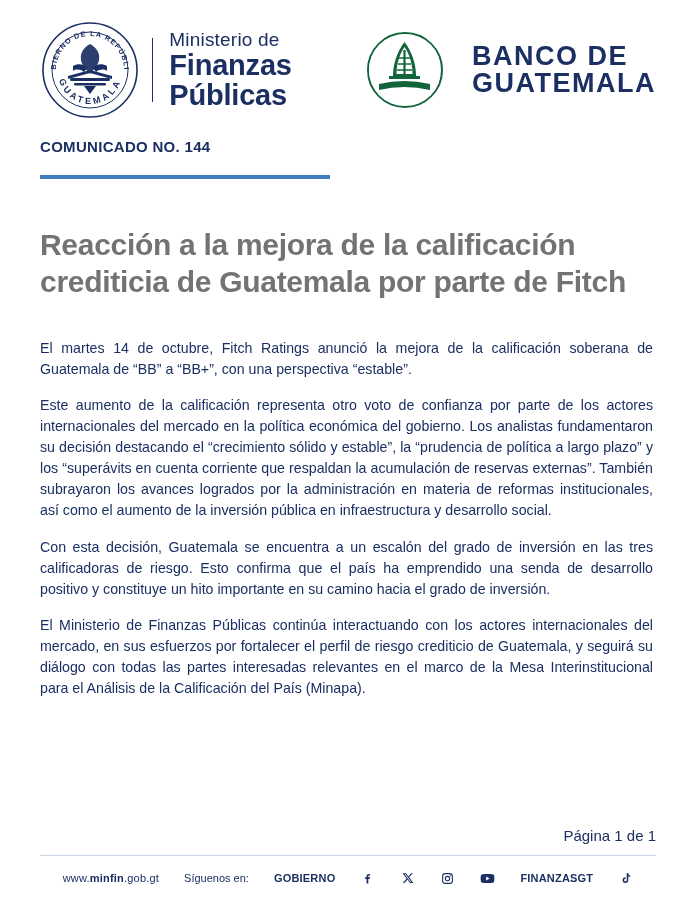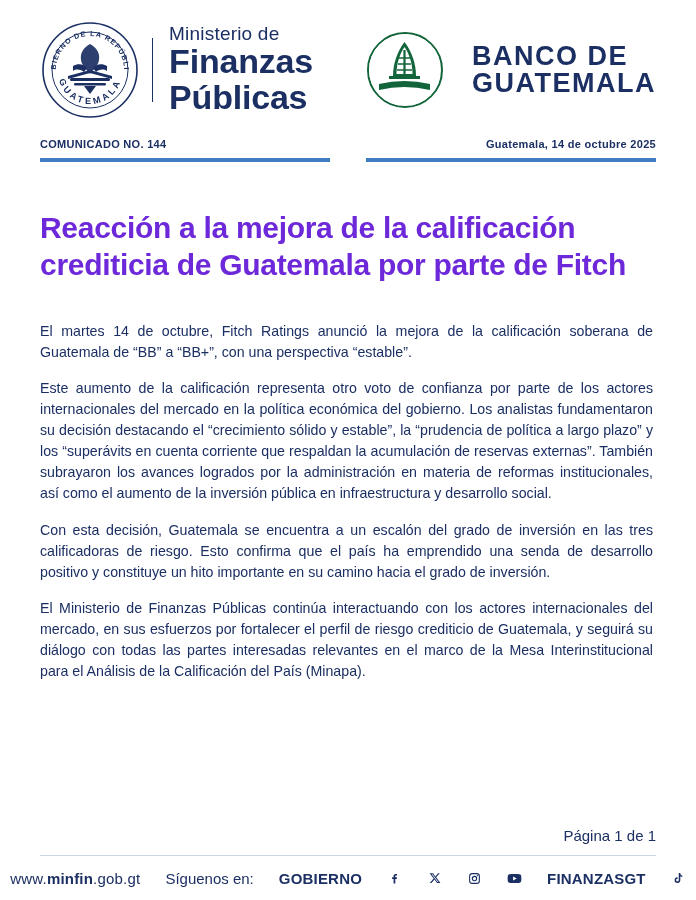--- a/index.html
+++ b/index.html
@@ -43,21 +43,21 @@
   .minfin-text {
     line-height: 1.05;
     color: #1b2f63;
   }
   .minfin-text .l1 {
     font-size: 19px;
     font-weight: 400;
     letter-spacing: .2px;
   }
   .minfin-text .l2 {
-    font-size: 34px;
+    font-size: 29px;
     font-weight: 700;
     letter-spacing: -.2px;
   }
 
   .banguat {
     display: flex;
     align-items: center;
     gap: 29px;
     margin-left: 38px;
   }
@@ -84,34 +84,34 @@
     justify-content: space-between;
     align-items: flex-end;
     padding: 6px 40px 0 40px;
     margin-top: 4px;
   }
   .bar-block { width: 47%; }
   .bar-block.right { text-align: right; }
   .bar-label {
     color: #1b2f63;
     font-weight: 700;
-    font-size: 11px;
+    font-size: 15px;
     letter-spacing: .3px;
-    padding-bottom: 8px;
+    padding-bottom: 20px;
   }
   .bar-line {
     height: 4px;
     background: #3f7cc0;
     width: 100%;
   }
   .bar-block.right .bar-line { background: #3f7cc0; }
 
   
   .title {
-    color: #6d28d9;
+    color: #737373;
     font-weight: 700;
     font-size: 30px;
     line-height: 1.22;
     letter-spacing: -.3px;
     padding: 28px 40px 0 40px;
   }
 
   
   .body {
     padding: 18px 40px 0 40px;
@@ -141,21 +141,21 @@
   }
   .footer {
     position: absolute;
     left: 0; right: 0; bottom: 0;
     height: 44px;
     display: flex;
     align-items: center;
     justify-content: center;
     gap: 25px;
     color: #1b2f63;
-    font-size: 15px;
+    font-size: 11px;
   }
   .footer .web { letter-spacing: .2px; }
   .footer .web b { font-weight: 700; }
   .footer .sig { color: #1b2f63; }
   .footer .handle { font-weight: 700; letter-spacing: .2px; }
   .sicon {
     display: inline-flex;
     align-items: center;
     justify-content: center;
     width: 15px; height: 15px;
@@ -220,24 +220,20 @@
         <div>GUATEMALA</div>
       </div>
     </div>
   </div>
 
   <div class="bar-row">
     <div class="bar-block left">
       <div class="bar-label">COMUNICADO NO. 144</div>
       <div class="bar-line"></div>
     </div>
-    <div class="bar-block right">
-      <div class="bar-label">Guatemala, 14 de octubre 2025</div>
-      <div class="bar-line"></div>
-    </div>
   </div>
 
   <h1 class="title">Reacción a la mejora de la calificación crediticia  de Guatemala por parte de Fitch</h1>
 
   <div class="body">
     <p>El martes 14 de octubre, Fitch Ratings anunció la mejora de la calificación soberana de Guatemala de “BB” a “BB+”, con una perspectiva “estable”.</p>
     <p>Este aumento de la calificación representa otro voto de confianza por parte de los actores internacionales del mercado en la política económica del gobierno. Los analistas fundamentaron su decisión destacando el “crecimiento sólido y estable”, la “prudencia de política a largo plazo” y los “superávits en cuenta corriente que respaldan la acumulación de reservas externas”. También subrayaron los avances logrados por la administración en materia de reformas institucionales, así como el aumento de la inversión pública en infraestructura y desarrollo social.</p>
     <p>Con esta decisión, Guatemala se encuentra a un escalón del grado de inversión en las tres calificadoras de riesgo. Esto confirma que el país ha emprendido una senda de desarrollo positivo y constituye un hito importante en su camino hacia el grado de inversión.</p>
     <p>El Ministerio de Finanzas Públicas continúa interactuando con los actores internacionales del mercado, en sus esfuerzos por fortalecer el perfil de riesgo crediticio de Guatemala, y seguirá su diálogo con todas las partes interesadas relevantes en el marco de la Mesa Interinstitucional para el Análisis de la Calificación del País (Minapa).</p>
   </div>

